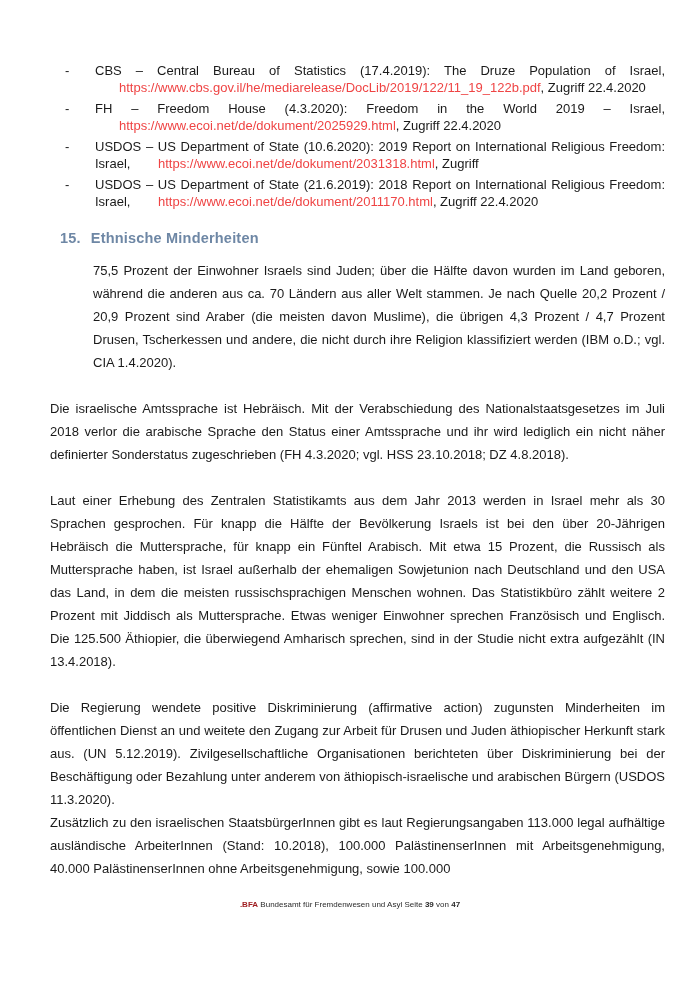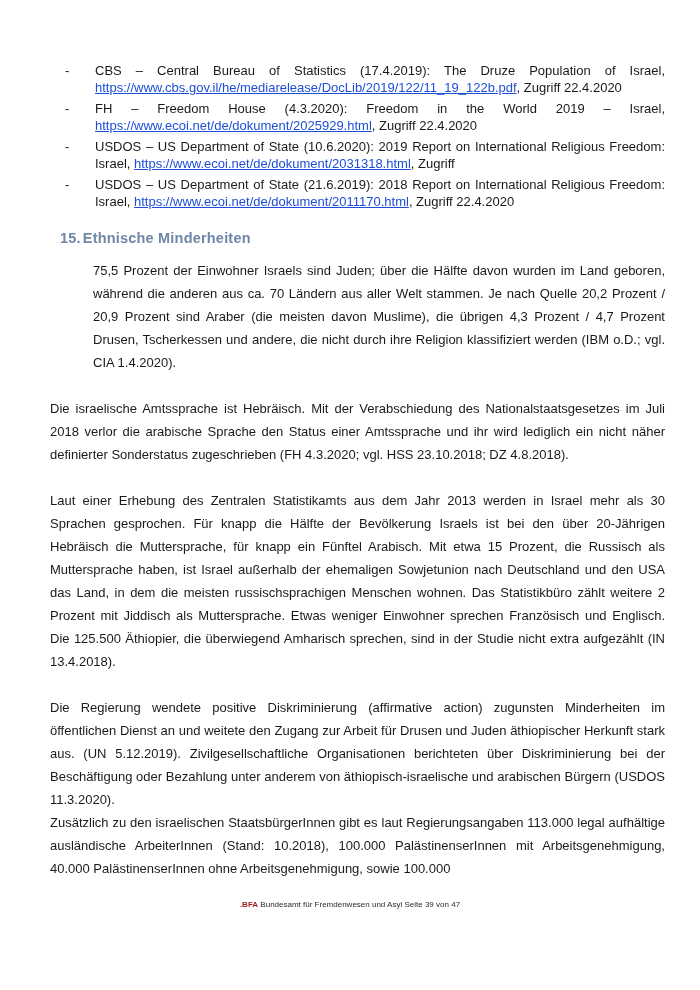--- a/index.html
+++ b/index.html
@@ -17,31 +17,31 @@
   .src-list{list-style:none;margin:0 0 0 15px;padding:0;}
   .src-list li{
     position:relative;
     padding-left:30px;
     font-size:13px;
     line-height:17px;
     text-align:justify;
     margin-bottom:4px;
   }
   .dash{position:absolute;left:0;top:0;}
-  a.link{color:#1d4ed8;text-decoration:underline;cursor:pointer;}
+  a.link{color:#ef4444;cursor:pointer;margin-left:24px;}
 
   
   h2.sec{
     margin:20px 0 0 10px;
     font-size:14.5px;
     font-weight:bold;
     color:#6e87a5;
     letter-spacing:.2px;
   }
-  h2.sec .sec-title{margin-left:2px;}
+  h2.sec .sec-title{margin-left:10px;}
 
   
   p.body-par{
     margin:23px 0 0 0;
     font-size:13px;
     line-height:23px;
     text-align:justify;
   }
   p.body-par.first{margin-top:13px;margin-left:43px;}
   p.body-par.joined{margin-top:0;}
@@ -50,21 +50,21 @@
   .footer{
     position:absolute;
     left:0;right:0;
     top:900px;
     text-align:center;
     font-size:8px;
     color:#2b2b2b;
     line-height:10px;
   }
   .footer-logo{color:#9e1b1e;font-weight:bold;margin-top:8px;}
-  .footer .b{font-weight:normal;}
+  .footer .b{font-weight:bold;}
 </style>
 </head>
 <body>
 
 <div class="page">
   <div class="content">
 
     <ul class="src-list">
       <li><span class="dash">-</span><span>CBS – Central Bureau of Statistics (17.4.2019): The Druze Population of Israel, </span><a class="link">https://www.cbs.gov.il/he/mediarelease/DocLib/2019/122/11_19_122b.pdf</a><span>, Zugriff 22.4.2020</span></li>
       <li><span class="dash">-</span><span>FH – Freedom House (4.3.2020): Freedom in the World 2019 – Israel, </span><a class="link">https://www.ecoi.net/de/dokument/2025929.html</a><span>, Zugriff 22.4.2020</span></li>

